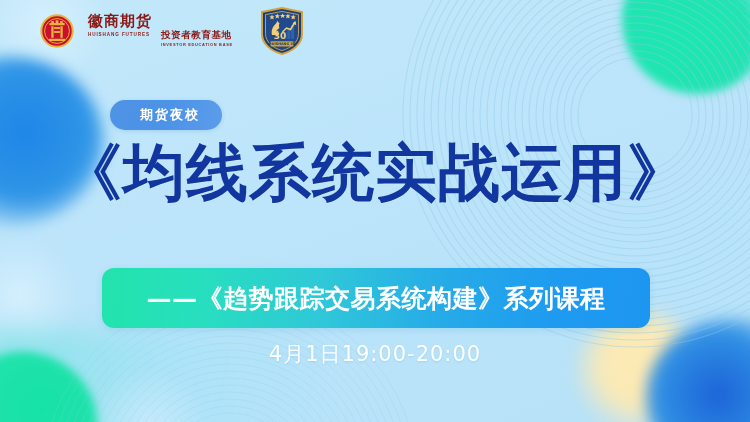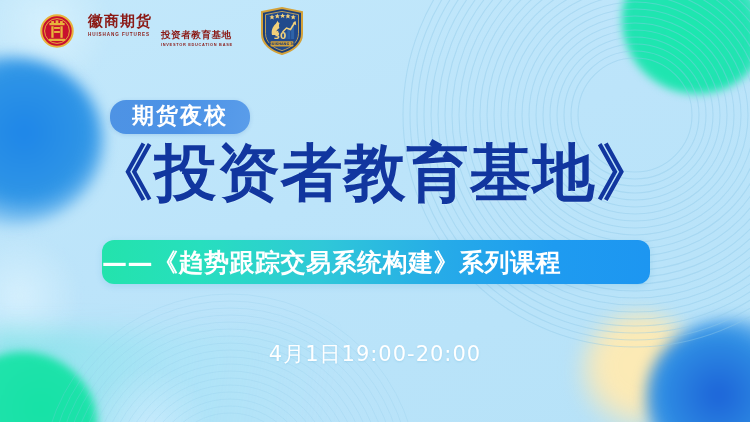--- a/index.html
+++ b/index.html
@@ -120,47 +120,47 @@
   #tag-pill {
     position:absolute; left:110px; top:100px;
     z-index:6;
     background:linear-gradient(100deg,#4E93E4 0%,#4C92E6 50%,#5A9DEA 100%);
     border-radius:16px;
     padding:5px 22px 7px 22px;
     box-shadow:0 1px 4px rgba(40,100,180,.18);
   }
   #tag-pill-label {
     font-family:"DejaVu Sans", sans-serif;
-    font-size:22px; font-weight:700; color:#FFFFFF;
-    letter-spacing:2px; line-height:1;
+    font-size:13px; font-weight:700; color:#FFFFFF;
+    letter-spacing:2px; line-height:1;margin-left:8px;
   }
 
   
   #headline {
     position:absolute; left:0; top:138px;
     width:750px;
     text-align:center;
     z-index:6;
   }
   #headline-text {
     font-family:"DejaVu Sans", sans-serif;
     font-size:62px; font-weight:700;
     color:#11369F;
     letter-spacing:1px;
     line-height:1.12;
     text-shadow:0 1px 0 rgba(255,255,255,.18);
   }
 
   
   #subtitle-bar {
-    position:absolute; left:102px; top:240px;
-    width:548px; height:44px;
+    position:absolute; left:102px; top:268px;
+    width:548px; height:60px;
     border-radius:12px;
     background:linear-gradient(95deg,#23E3AC 0%,#27DFBE 18%,#2FC8D8 40%,#26ABE8 62%,#1E9BF0 82%,#1D96F1 100%);
-    display:flex; align-items:center; 
+    display:flex; align-items:center; justify-content:center;
     z-index:6;
     box-shadow:0 2px 7px rgba(40,150,200,.16);
   }
   #subtitle-text {
     font-family:"DejaVu Sans", sans-serif;
     font-size:25px; font-weight:700; color:#FFFFFF;
     letter-spacing:.5px; line-height:1;
     white-space:nowrap;
   }
 
@@ -299,21 +299,21 @@
       <text x="14.8" y="32.6" font-family="DejaVu Sans, sans-serif" font-size="9" font-weight="bold" fill="#F2D07A">30</text>
     </svg>
 
   </div>
 
   <div id="tag-pill">
     <span id="tag-pill-label">期货夜校</span>
   </div>
 
   <div id="headline">
-    <span id="headline-text">《投资者教育基地》</span>
+    <span id="headline-text">《均线系统实战运用》</span>
   </div>
 
   <div id="subtitle-bar">
     <span id="subtitle-text">——《趋势跟踪交易系统构建》系列课程</span>
   </div>
 
   <div id="datetime-row">
     <span id="datetime-text">4月1日19:00-20:00</span>
   </div>
 

